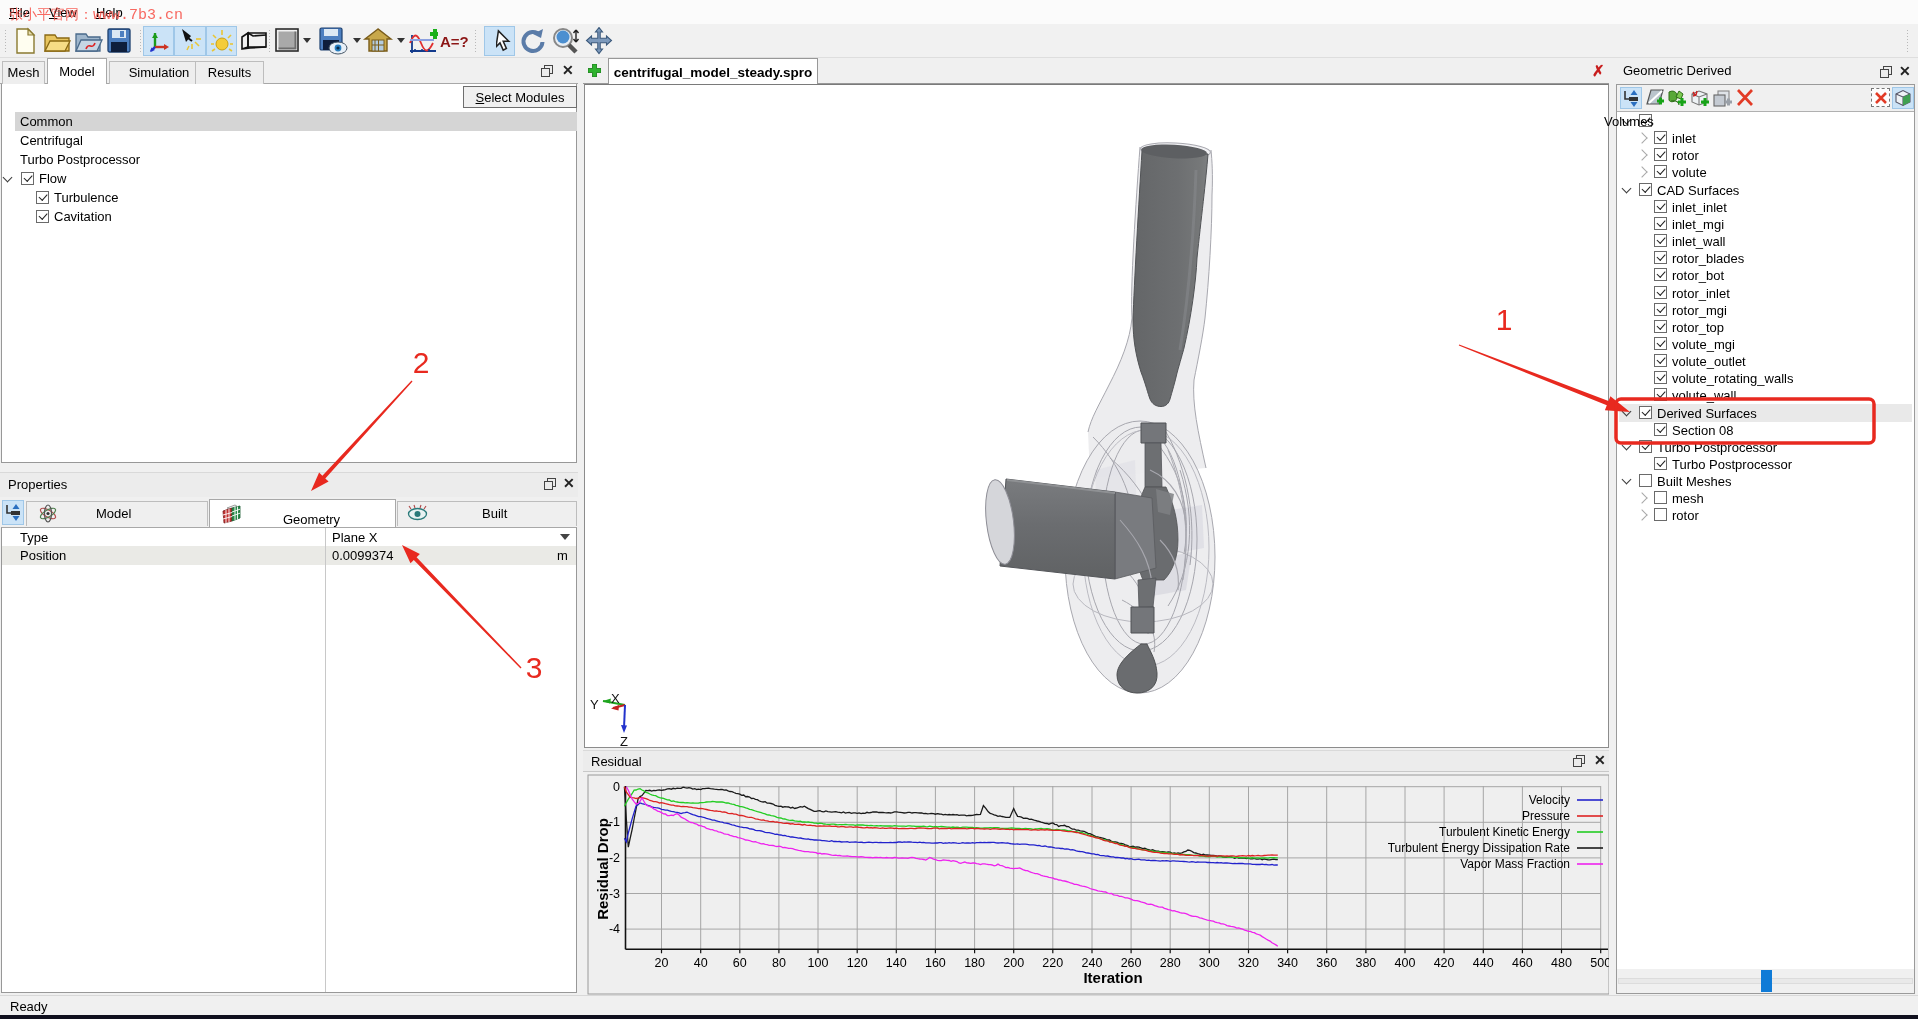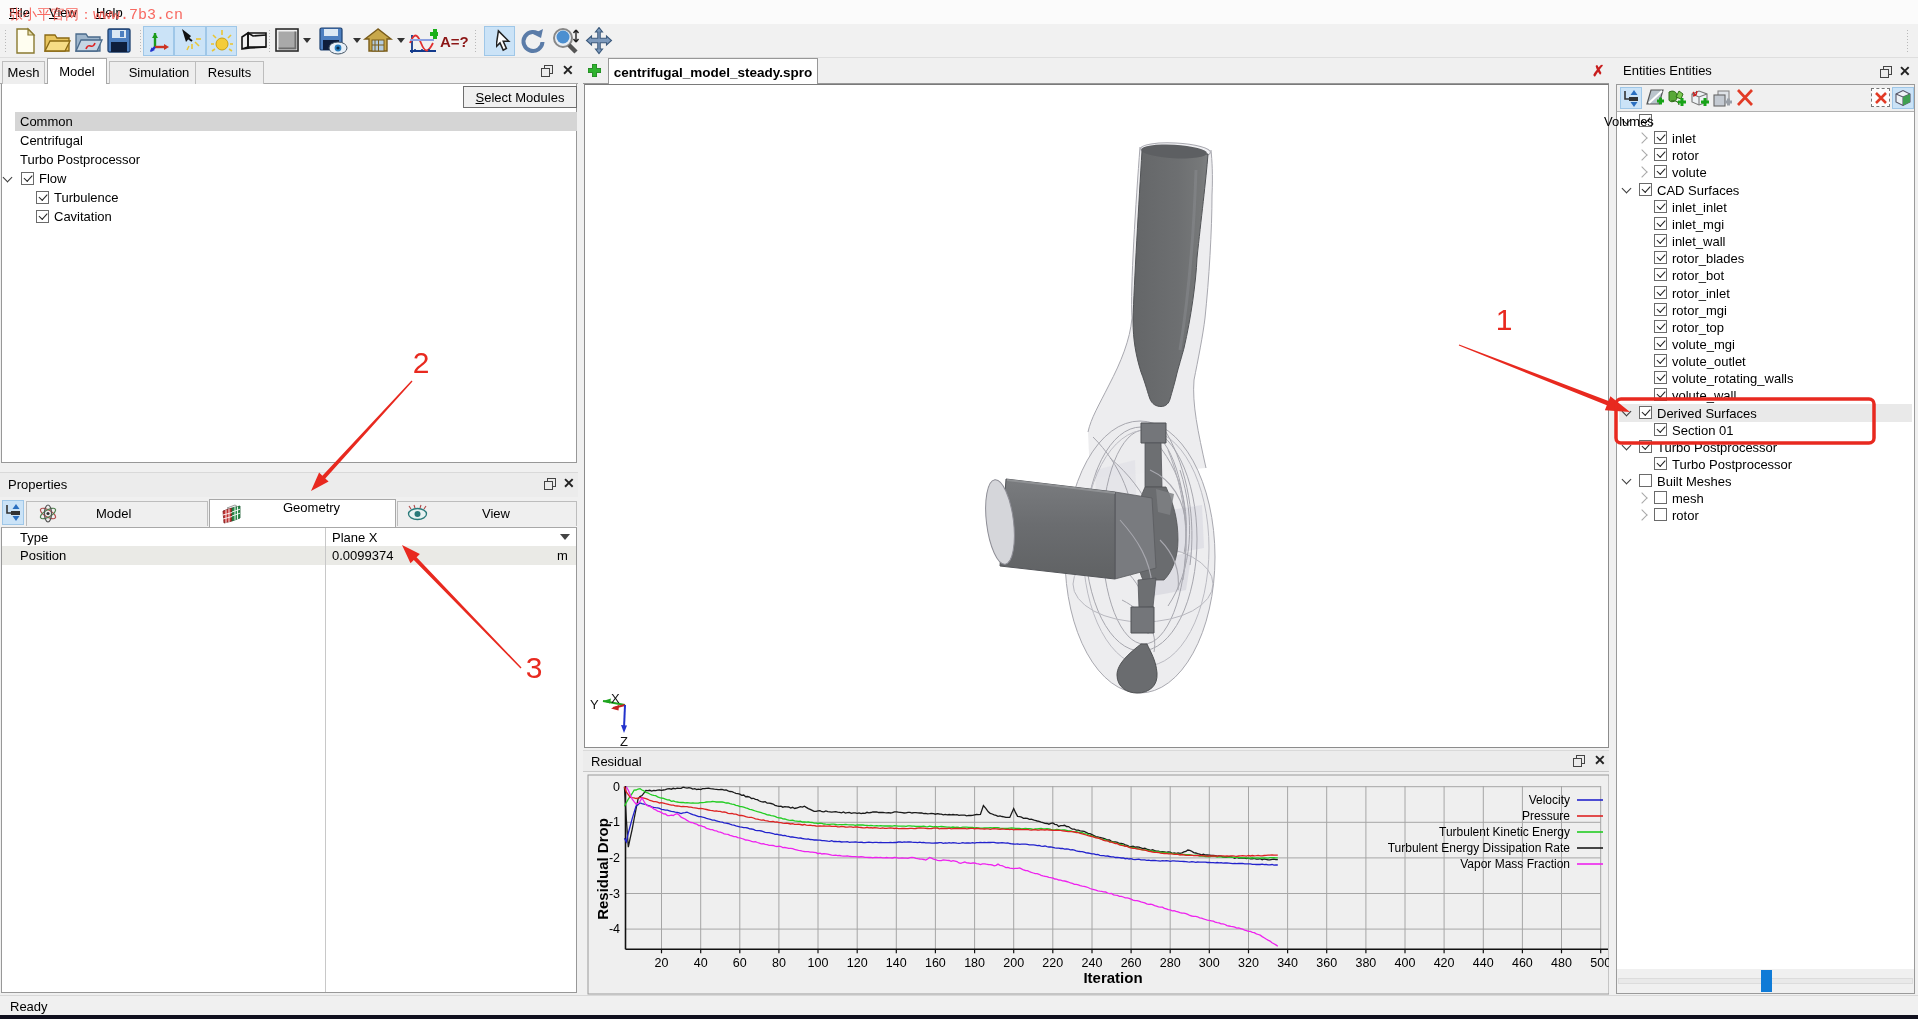--- a/index.html
+++ b/index.html
@@ -193,30 +193,30 @@
       <circle cx="10" cy="9.5" r="1.6" fill="#333"></circle>
     </svg>
 <div class="abs" style="left:96px;top:506px">Model</div>
 <div class="abs" style="left:209px;top:499px;width:187px;height:28px;background:#ffffff;border:1px solid #a8a8a8;border-bottom:none;z-index:3"></div>
 <svg class="abs" style="left:221px;top:503px;z-index:4" width="21" height="21" viewBox="0 0 21 21">
       <path d="M6 5l8-3 5 3-8 3z" fill="#f4f4f4" stroke="#888" stroke-width="0.8"></path>
       <path d="M2 8l9-3v13l-8 2z" fill="#c03030" stroke="#7c1c1c" stroke-width="0.8"></path>
       <path d="M11 5v13l8-3V3z" fill="#2a8c4a" stroke="#1a5c30" stroke-width="0.8"></path>
       <path d="M2 12l9-2.5M2 16l9-2.5M5 7v13M8 6v13M11 9l8-2.8M11 13l8-2.8M14 4v13M16.5 3.5v13" stroke="#fff" stroke-width="0.9" fill="none"></path>
     </svg>
-<div class="abs" style="left:283px;top:500px;z-index:4">Geometry</div>
+<div class="abs" style="left:283px;top:512px;z-index:4">Geometry</div>
 <div class="abs" style="left:397px;top:501px;width:180px;height:25px;background:#efefef;border:1px solid #bdbdbd;border-bottom:none"></div>
 <svg class="abs" style="left:407px;top:504px" width="21" height="18" viewBox="0 0 21 18">
       <ellipse cx="10.5" cy="10" rx="9" ry="5.5" fill="#e8f2f2" stroke="#2a7a7a" stroke-width="1.3"></ellipse>
       <circle cx="10.5" cy="10" r="3" fill="#2a7a7a"></circle>
       <g stroke="#b04848" stroke-width="1.1">
         <path d="M4 5L2 2M8 4L7 1M13 4l1-3M17 5l2-3"></path>
       </g>
     </svg>
-<div class="abs" style="left:482px;top:506px">View</div>
+<div class="abs" style="left:482px;top:506px">Built</div>
 
 <div class="abs" style="left:1px;top:527px;width:576px;height:466px;background:#ffffff;border:1px solid #989898;border-top:1px solid #a8a8a8"></div>
 <div class="abs" style="left:2px;top:546px;width:574px;height:19px;background:#eaeae6"></div>
 <div class="abs" style="left:325px;top:528px;width:1px;height:464px;background:#c8c8c8"></div>
 <div class="abs row13" style="left:20px;top:530px">Type</div>
 <div class="abs row13" style="left:332px;top:530px">Plane X</div>
 <div class="abs" style="left:560px;top:534px;width:0;height:0;border-left:5px solid transparent;border-right:5px solid transparent;border-top:6px solid #444"></div>
 <div class="abs row13" style="left:20px;top:548px">Position</div>
 <div class="abs row13" style="left:332px;top:548px">0.0099374</div>
 <div class="abs row13" style="left:557px;top:548px">m</div>
@@ -306,21 +306,21 @@
         <path d="M611 708.5 l8 -3.5 l-0.5 5.5 z" fill="#c32222" stroke="none"></path>
   <path d="M625 705 L624 728" stroke="#2333cc"></path>
         <path d="M624 733 l-3 -8 l6 0.5 z" fill="#2333cc" stroke="none"></path>
  </g>
  <text x="590" y="709" font-size="13" fill="#111">Y</text>
  <text x="611" y="703" font-size="13" fill="#111">X</text>
  <text x="620" y="746" font-size="13" fill="#111">Z</text>
 </svg>
 
 <div class="abs" style="left:1617px;top:58px;width:301px;height:26px;background:#f0f0f0"></div>
-<div class="abs" style="left:1623px;top:63px;font-size:13px">Entities Entities</div>
+<div class="abs" style="left:1623px;top:63px;font-size:13px">Geometric Derived</div>
 <div class="float-ic" style="left:1880px;top:66px"></div>
 <div class="close-x" style="left:1899px;top:63px">✕</div>
 <div class="abs" style="left:1616px;top:84px;width:299px;height:910px;background:#f0f0f0;border:1px solid #9a9a9a"></div>
 
 <div class="abs" style="left:1620px;top:87px;width:22px;height:22px;background:#cbe3f7;border:1px solid #9fc7e8"></div>
 <svg class="abs" style="left:1623px;top:89px" width="17" height="19" viewBox="0 0 17 19">
       <path d="M2 2v8h5" stroke="#333" stroke-width="1.6" fill="none"></path>
       <rect x="6" y="8" width="9" height="4" fill="#333"></rect>
       <path d="M11 1l-3.5 5h7z" fill="#2a6fc0"></path>
       <path d="M11 18l-3.5-5h7z" fill="#2a6fc0"></path>
@@ -399,21 +399,21 @@
 <div class="abs row13" style="left:1672px;top:354px">volute_outlet</div>
 <div class="cb c" style="left:1654px;top:371px"></div>
 <div class="abs row13" style="left:1672px;top:371px">volute_rotating_walls</div>
 <div class="cb c" style="left:1654px;top:388px"></div>
 <div class="abs row13" style="left:1672px;top:388px">volute_wall</div>
 <div class="abs" style="left:1619px;top:404px;width:293px;height:18px;background:#e9e9e9"></div>
 <div class="expv" style="left:1623px;top:408px"></div>
 <div class="cb c" style="left:1639px;top:406px"></div>
 <div class="abs row13" style="left:1657px;top:406px">Derived Surfaces</div>
 <div class="cb c" style="left:1654px;top:423px"></div>
-<div class="abs row13" style="left:1672px;top:423px">Section 01</div>
+<div class="abs row13" style="left:1672px;top:423px">Section 08</div>
 <div class="expv" style="left:1623px;top:442px"></div>
 <div class="cb c" style="left:1639px;top:440px"></div>
 <div class="abs row13" style="left:1657px;top:440px">Turbo Postprocessor</div>
 <div class="cb c" style="left:1654px;top:457px"></div>
 <div class="abs row13" style="left:1672px;top:457px">Turbo Postprocessor</div>
 <div class="expv" style="left:1623px;top:476px"></div>
 <div class="cb" style="left:1639px;top:474px"></div>
 <div class="abs row13" style="left:1657px;top:474px">Built Meshes</div>
 <div class="expr" style="left:1638px;top:494px"></div>
 <div class="cb" style="left:1654px;top:491px"></div>

